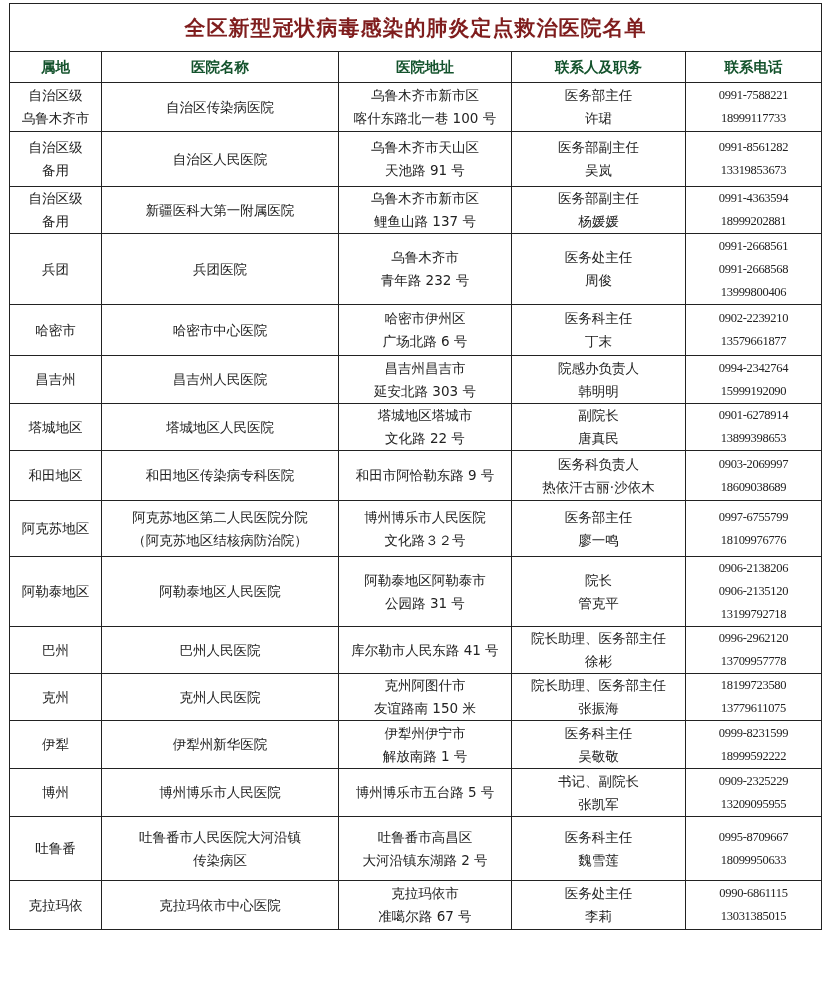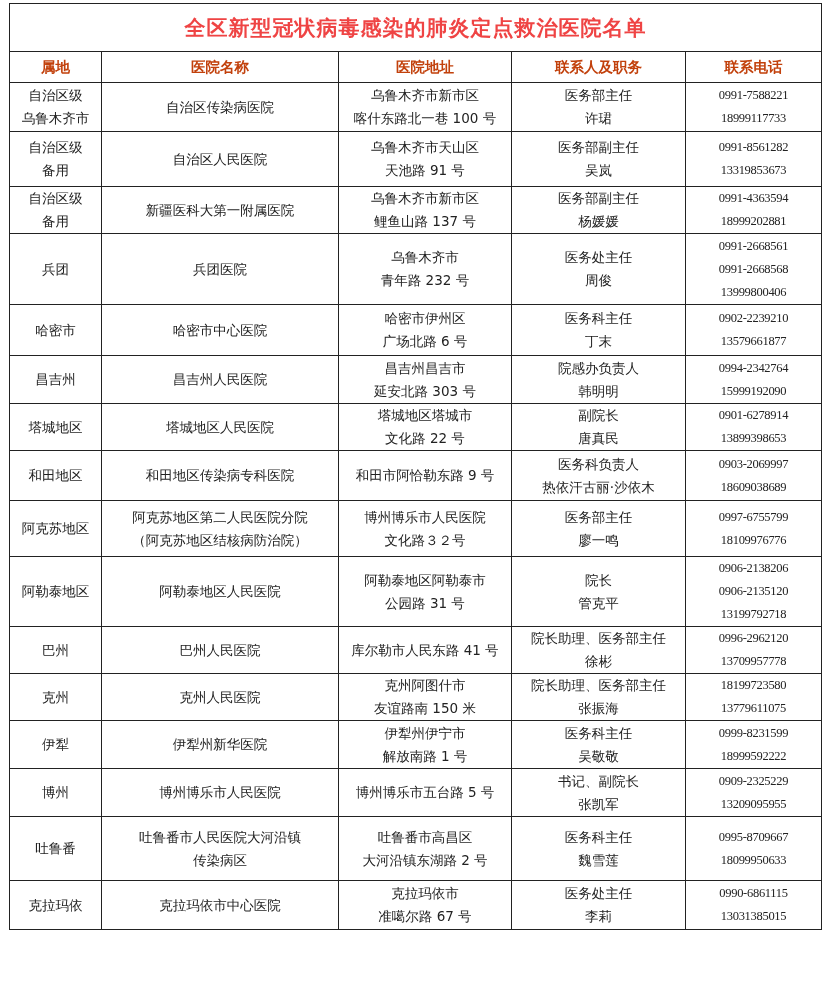--- a/index.html
+++ b/index.html
@@ -32,28 +32,28 @@
       text-align: center;
       vertical-align: middle;
       overflow: hidden;
     }
     .title-cell {
       height: 47px;
       font-family: "DejaVu Serif", "Liberation Serif", serif;
       font-weight: bold;
       font-size: 21px;
       letter-spacing: 1px;
-      color: #ef4444;
+      color: #7f1d1d;
     }
     th {
       height: 30px;
       font-family: "DejaVu Serif", "Liberation Serif", serif;
       font-weight: bold;
       font-size: 14.5px;
-      color: #c2410c;
+      color: #14532d;
     }
     td.cell {
       font-size: 13.5px;
       line-height: 23px;
       color: #222;
     }
     td.phone {
       font-family: Liberation Serif, serif;
       font-size: 12.5px;
       line-height: 23px;

